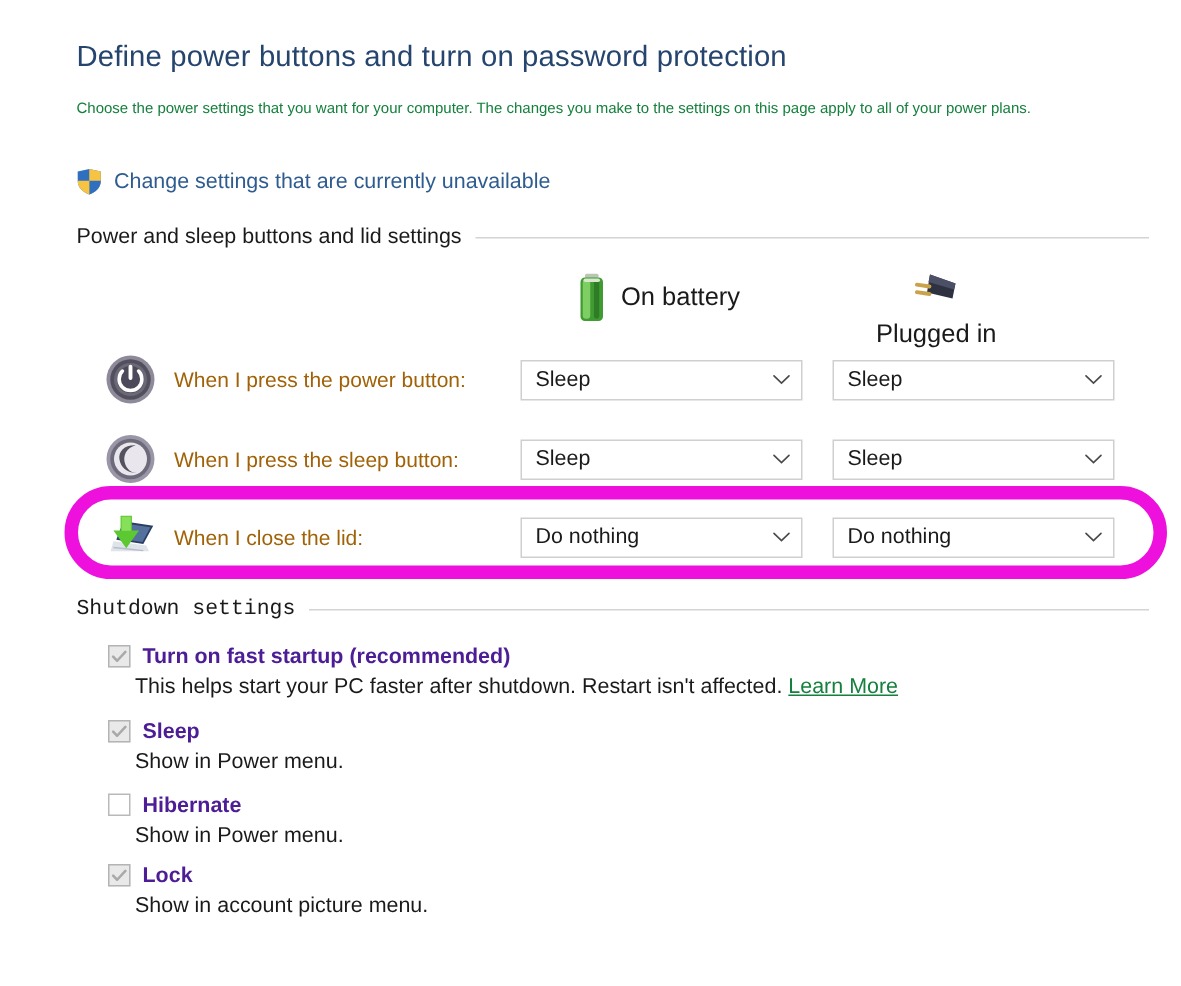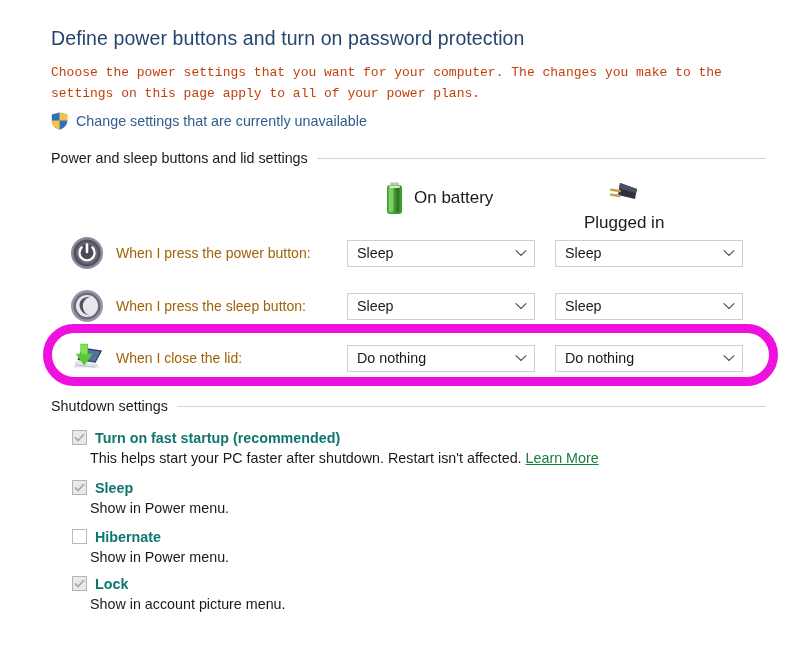--- a/index.html
+++ b/index.html
@@ -22,24 +22,23 @@
     left: 35px; top: 27px;
     font-size: 19.5px;
     color: #26456e;
     letter-spacing: 0.1px;
     white-space: nowrap;
   }
   .intro {
     position: absolute;
     left: 35px; top: 62px;
     width: 706px;
-    font-size: 13px;
+    font-size: 10px;
     line-height: 21px;
-    color: #c2410c;
-    font-family: Liberation Mono, monospace;
+    color: #15803d;
   }
 
   
   .uac-row {
     position: absolute;
     left: 35px; top: 112px;
     display: flex;
     align-items: center;
     gap: 8px;
   }
@@ -64,21 +63,21 @@
     color: #1a1a1a;
     white-space: nowrap;
     padding-right: 9px;
   }
   .group-head .gh-rule {
     flex: 1 1 auto;
     height: 1px;
     background: #d4d4d4;
   }
   #gh-power { top: 150px; }
-  #gh-shutdown { top: 398px; }
+  #gh-shutdown { top: 398px; font-family: Liberation Mono, monospace; }
 
   
   .col-heads { position: absolute; left: 0; top: 180px; height: 36px; width: 787px; }
   .col-head {
     position: absolute;
     display: flex;
     align-items: center;
     gap: 9px;
     height: 36px;
   }
@@ -162,21 +161,21 @@
     background: #e9e9e9;
     display: flex; align-items: center; justify-content: center;
   }
   .chk-box.unchecked { background: #ffffff; border-color: #b9b9b9; }
   .chk-box svg { display: block; }
   .chk-label {
     position: absolute;
     left: 79px;
     font-size: 14.3px;
     font-weight: bold;
-    color: #0f766e;
+    color: #4c1d95;
     white-space: nowrap;
   }
   .chk-desc {
     position: absolute;
     left: 74px;
     top: 22px;
     font-size: 14.3px;
     color: #1a1a1a;
     white-space: nowrap;
   }

